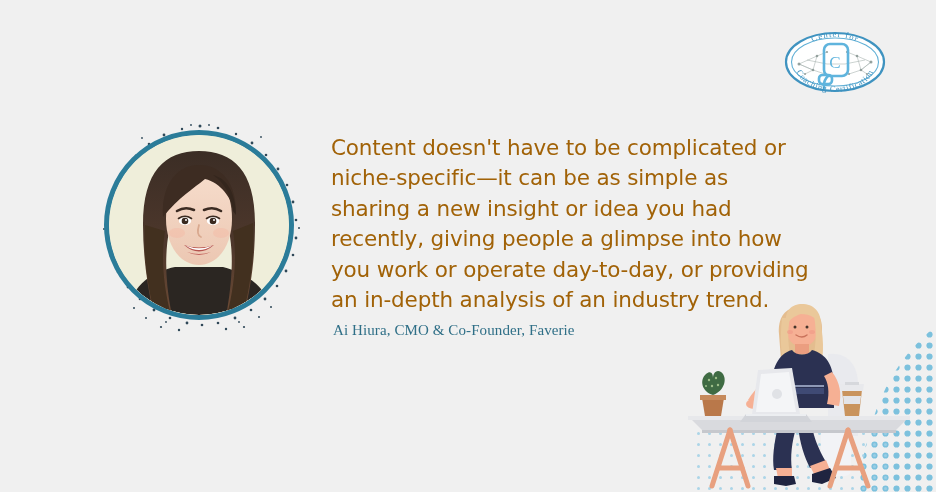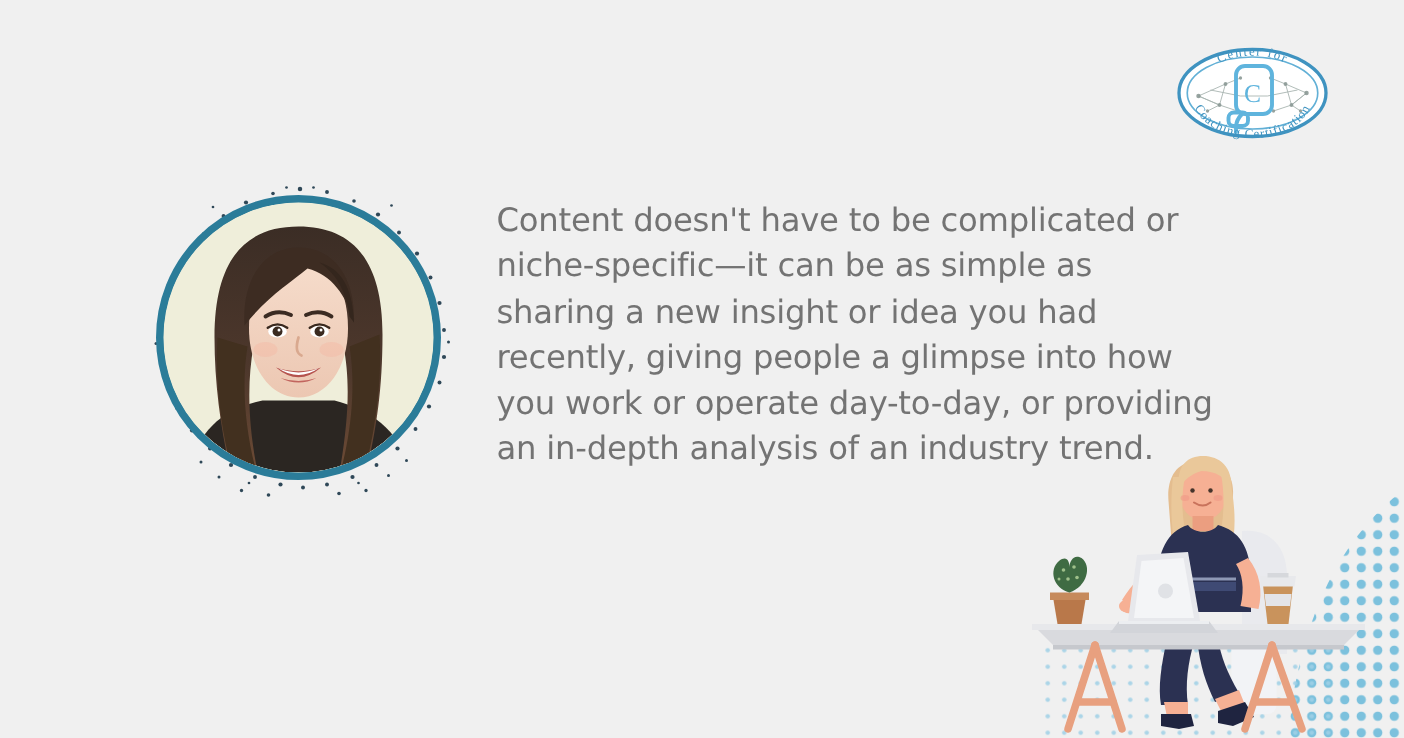--- a/index.html
+++ b/index.html
@@ -71,21 +71,21 @@
     left: 331px;
     top: 133px;
     width: 510px;
   }
   #quote-text {
     margin: 0;
     font-family: "DejaVu Sans", "Liberation Sans", sans-serif;
     font-size: 21.5px;
     line-height: 30.4px;
     letter-spacing: -0.15px;
-    color: #737373;
+    color: #a16207;
     font-weight: 400;
     white-space: pre-line;
   }
   #attribution {
     position: absolute;
     left: 333px;
     top: 320px;
     margin: 0;
     font-family: "Liberation Serif", "DejaVu Serif", serif;
     font-size: 15px;
@@ -309,20 +309,21 @@
   </div>
 
   <div id="quote-block">
     <p id="quote-text">Content doesn't have to be complicated or
 niche-specific—it can be as simple as
 sharing a new insight or idea you had
 recently, giving people a glimpse into how
 you work or operate day-to-day, or providing
 an in-depth analysis of an industry trend.</p>
   </div>
+  <p id="attribution">Ai Hiura, CMO &amp; Co-Founder, Faverie</p>
 
   <div id="illustration">
     <svg width="254" height="196" viewBox="0 0 254 196" xmlns="http://www.w3.org/2000/svg">
       <defs>
         <pattern id="halftone" width="11" height="11" patternUnits="userSpaceOnUse">
           <circle cx="5.5" cy="5.5" r="3.1" fill="#7cc1dd"></circle>
         </pattern>
         <pattern id="halftoneSm" width="11" height="11" patternUnits="userSpaceOnUse">
           <circle cx="5.5" cy="5.5" r="1.5" fill="#9fd0e6"></circle>
         </pattern>

